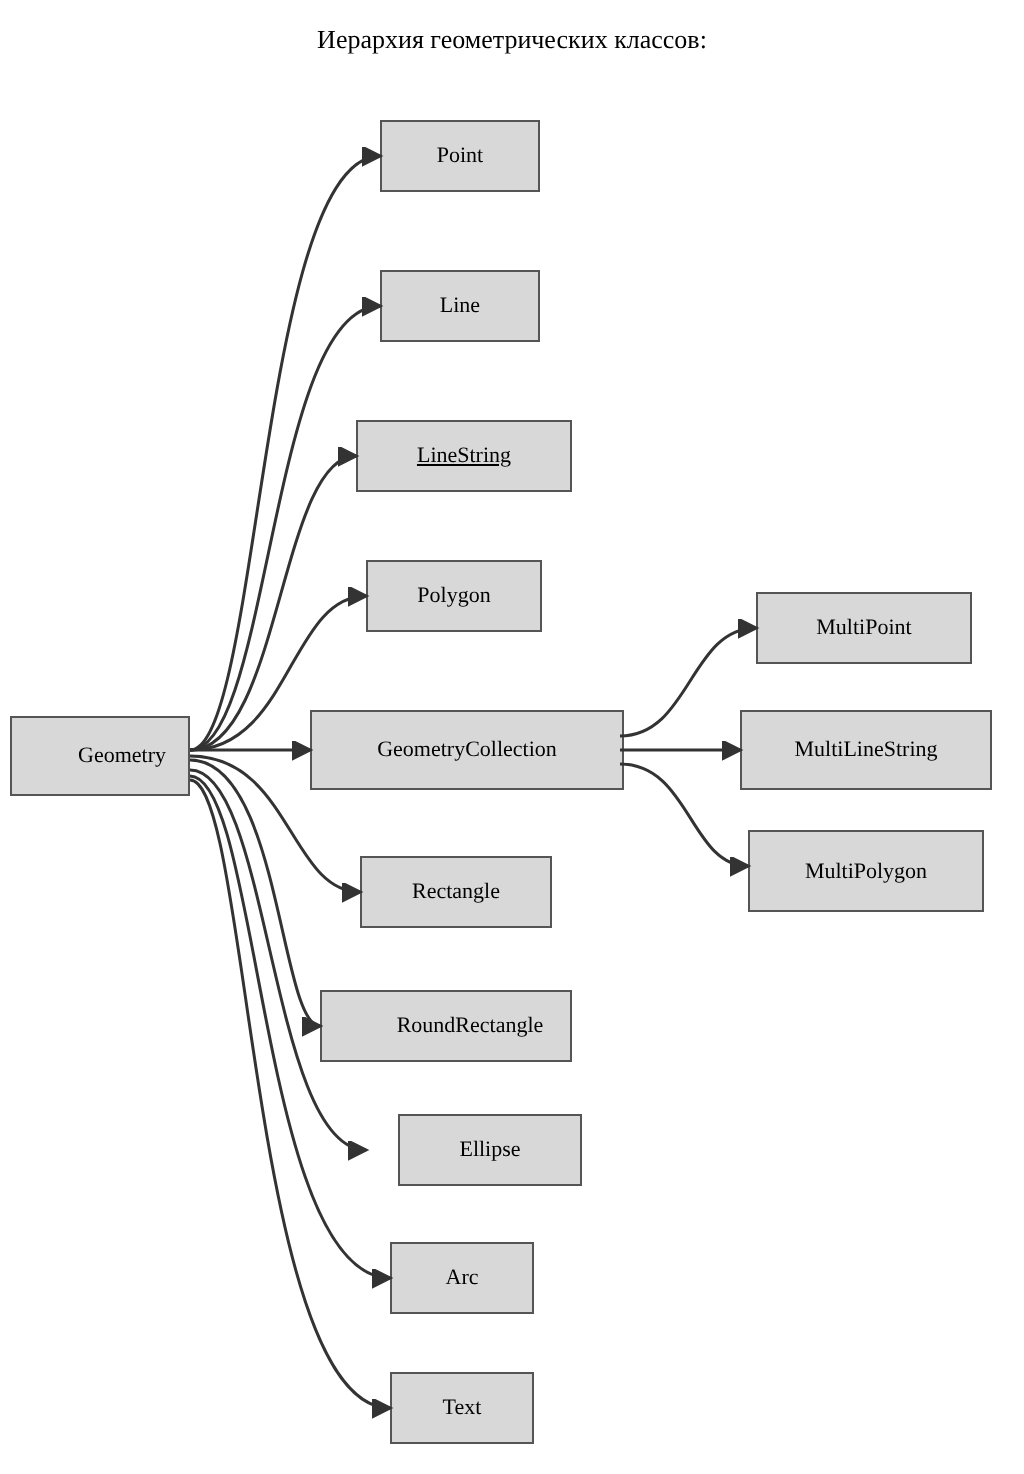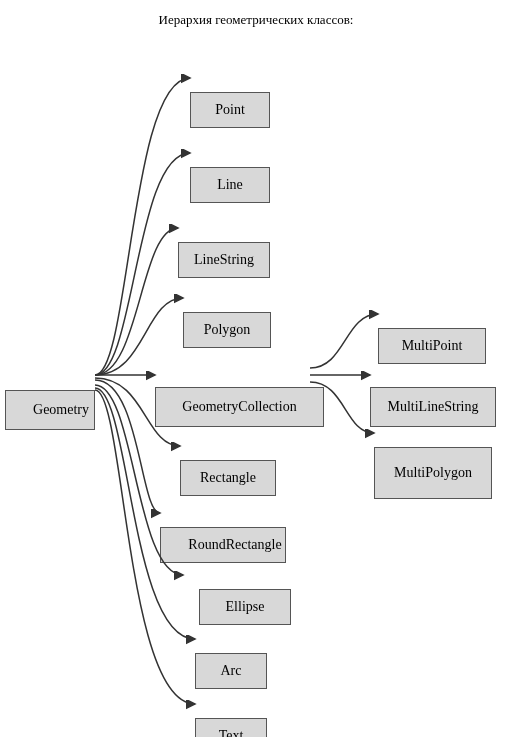--- a/index.html
+++ b/index.html
@@ -21,23 +21,22 @@
       font-size: 13px;
       text-align: right;
     }
     .node {
       position: absolute;
       background: #d8d8d8;
       border: 1.5px solid #555;
       display: flex;
       align-items: center;
       justify-content: center;
-      font-size: 14px;
+      font-size: 11px;
       padding: 4px 8px;
-      margin-top: 32px;
     }
     svg.arrows {
       position: absolute;
       top: 0; left: 0;
       width: 512px;
       height: 737px;
       pointer-events: none;
     }
     svg.arrows path, svg.arrows line {
       stroke: #333;
@@ -50,31 +49,31 @@
     }
   </style>
 </head>
 <body>
 
 <div class="title">Иерархия геометрических классов:</div>
 
 <div class="node" style="left:5px;top:358px;width:90px;height:40px;padding-left:30px;">Geometry</div>
 <div class="node" style="left:190px;top:60px;width:80px;height:36px;">Point</div>
 <div class="node" style="left:190px;top:135px;width:80px;height:36px;text-align:right;">Line</div>
-<div class="node" style="left:178px;top:210px;width:92px;height:36px;">LineString</div>
+<div class="node" style="left:178px;top:210px;width:108px;height:36px;text-decoration:underline;">LineString</div>
 <div class="node" style="left:183px;top:280px;width:88px;height:36px;text-align:right;">Polygon</div>
-<div class="node" style="left:155px;top:355px;width:169px;height:40px;">GeometryCollection</div>
+<div class="node" style="left:155px;top:355px;width:157px;height:40px;">GeometryCollection</div>
 <div class="node" style="left:180px;top:428px;width:96px;height:36px;">Rectangle</div>
 <div class="node" style="left:160px;top:495px;width:126px;height:36px;padding-left:32px;">RoundRectangle</div>
 <div class="node" style="left:199px;top:557px;width:92px;height:36px;">Ellipse</div>
 <div class="node" style="left:195px;top:621px;width:72px;height:36px;">Arc</div>
 <div class="node" style="left:195px;top:686px;width:72px;height:36px;">Text</div>
 <div class="node" style="left:378px;top:296px;width:108px;height:36px;">MultiPoint</div>
 <div class="node" style="left:370px;top:355px;width:126px;height:40px;">MultiLineString</div>
-<div class="node" style="left:374px;top:415px;width:118px;height:52px;text-align:center;">MultiPolygon</div>
+<div class="node" style="left:374px;top:415px;width:118px;height:41px;text-align:center;">MultiPolygon</div>
 
 <svg class="arrows">
   <defs>
     <marker id="arr" markerWidth="8" markerHeight="8" refX="6" refY="3" orient="auto">
       <polygon points="0 0, 6 3, 0 6" fill="#333"></polygon>
     </marker>
   </defs>
 
   <path d="M95,375 C130,375 130,78 190,78" marker-end="url(#arr)"></path>
 

